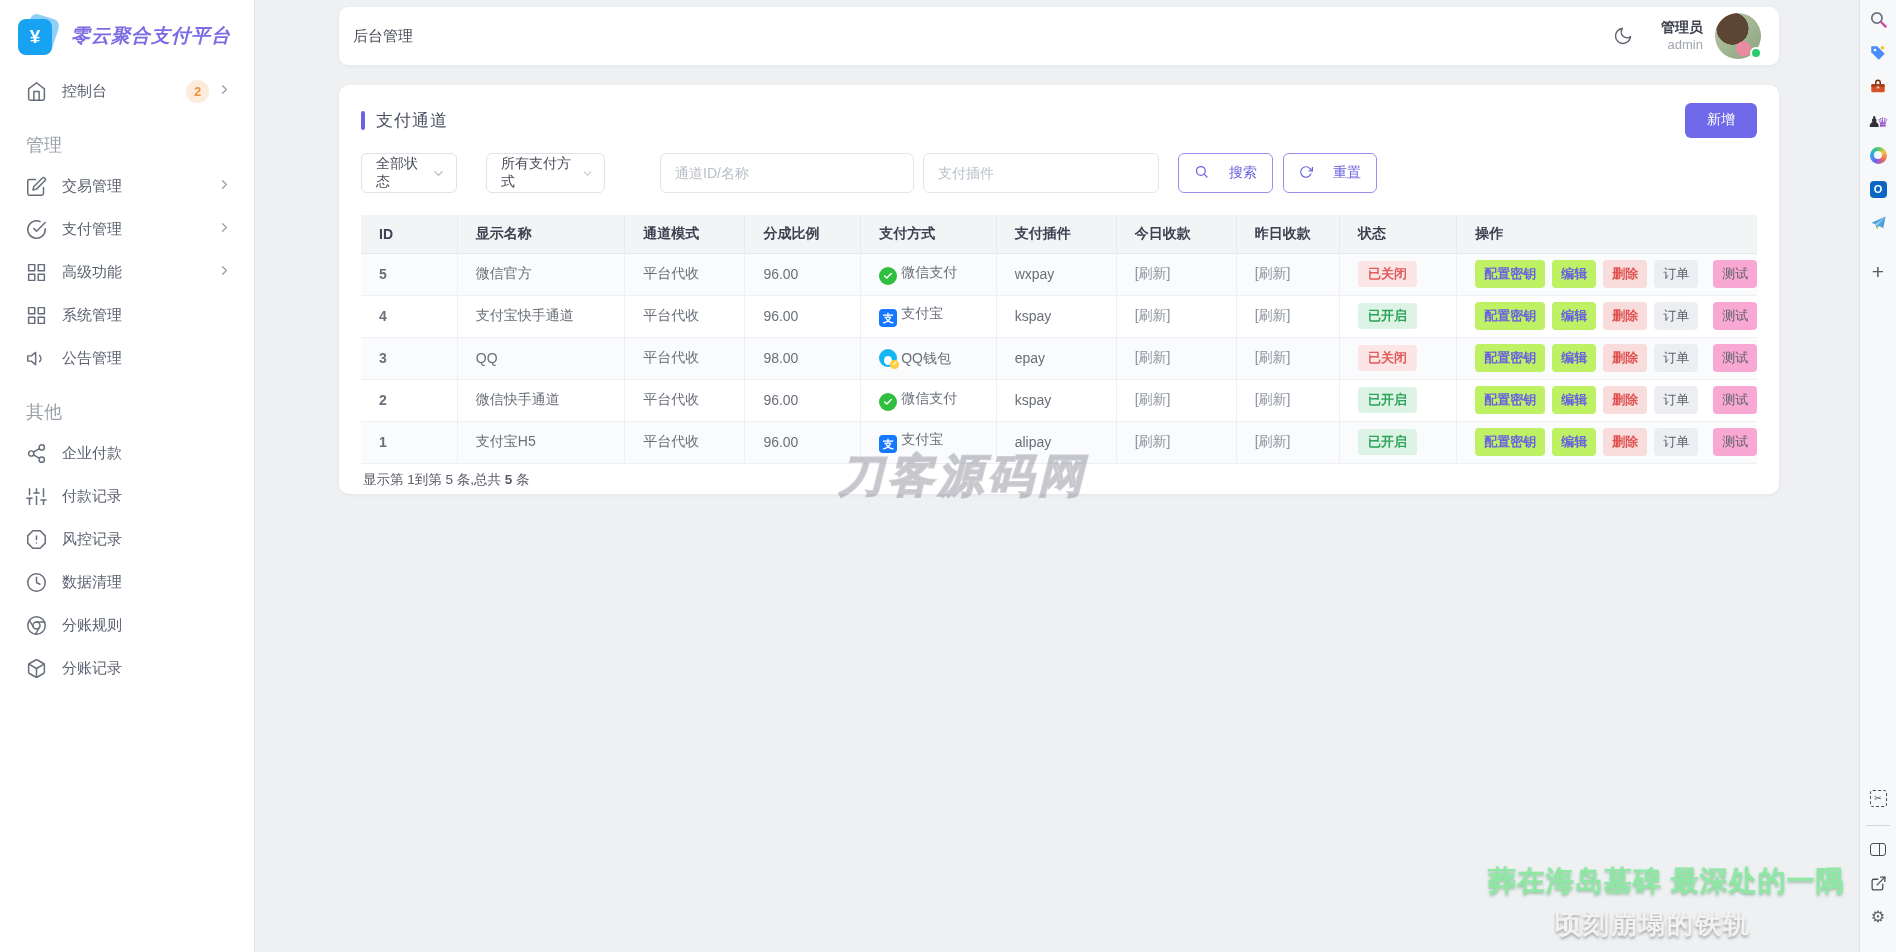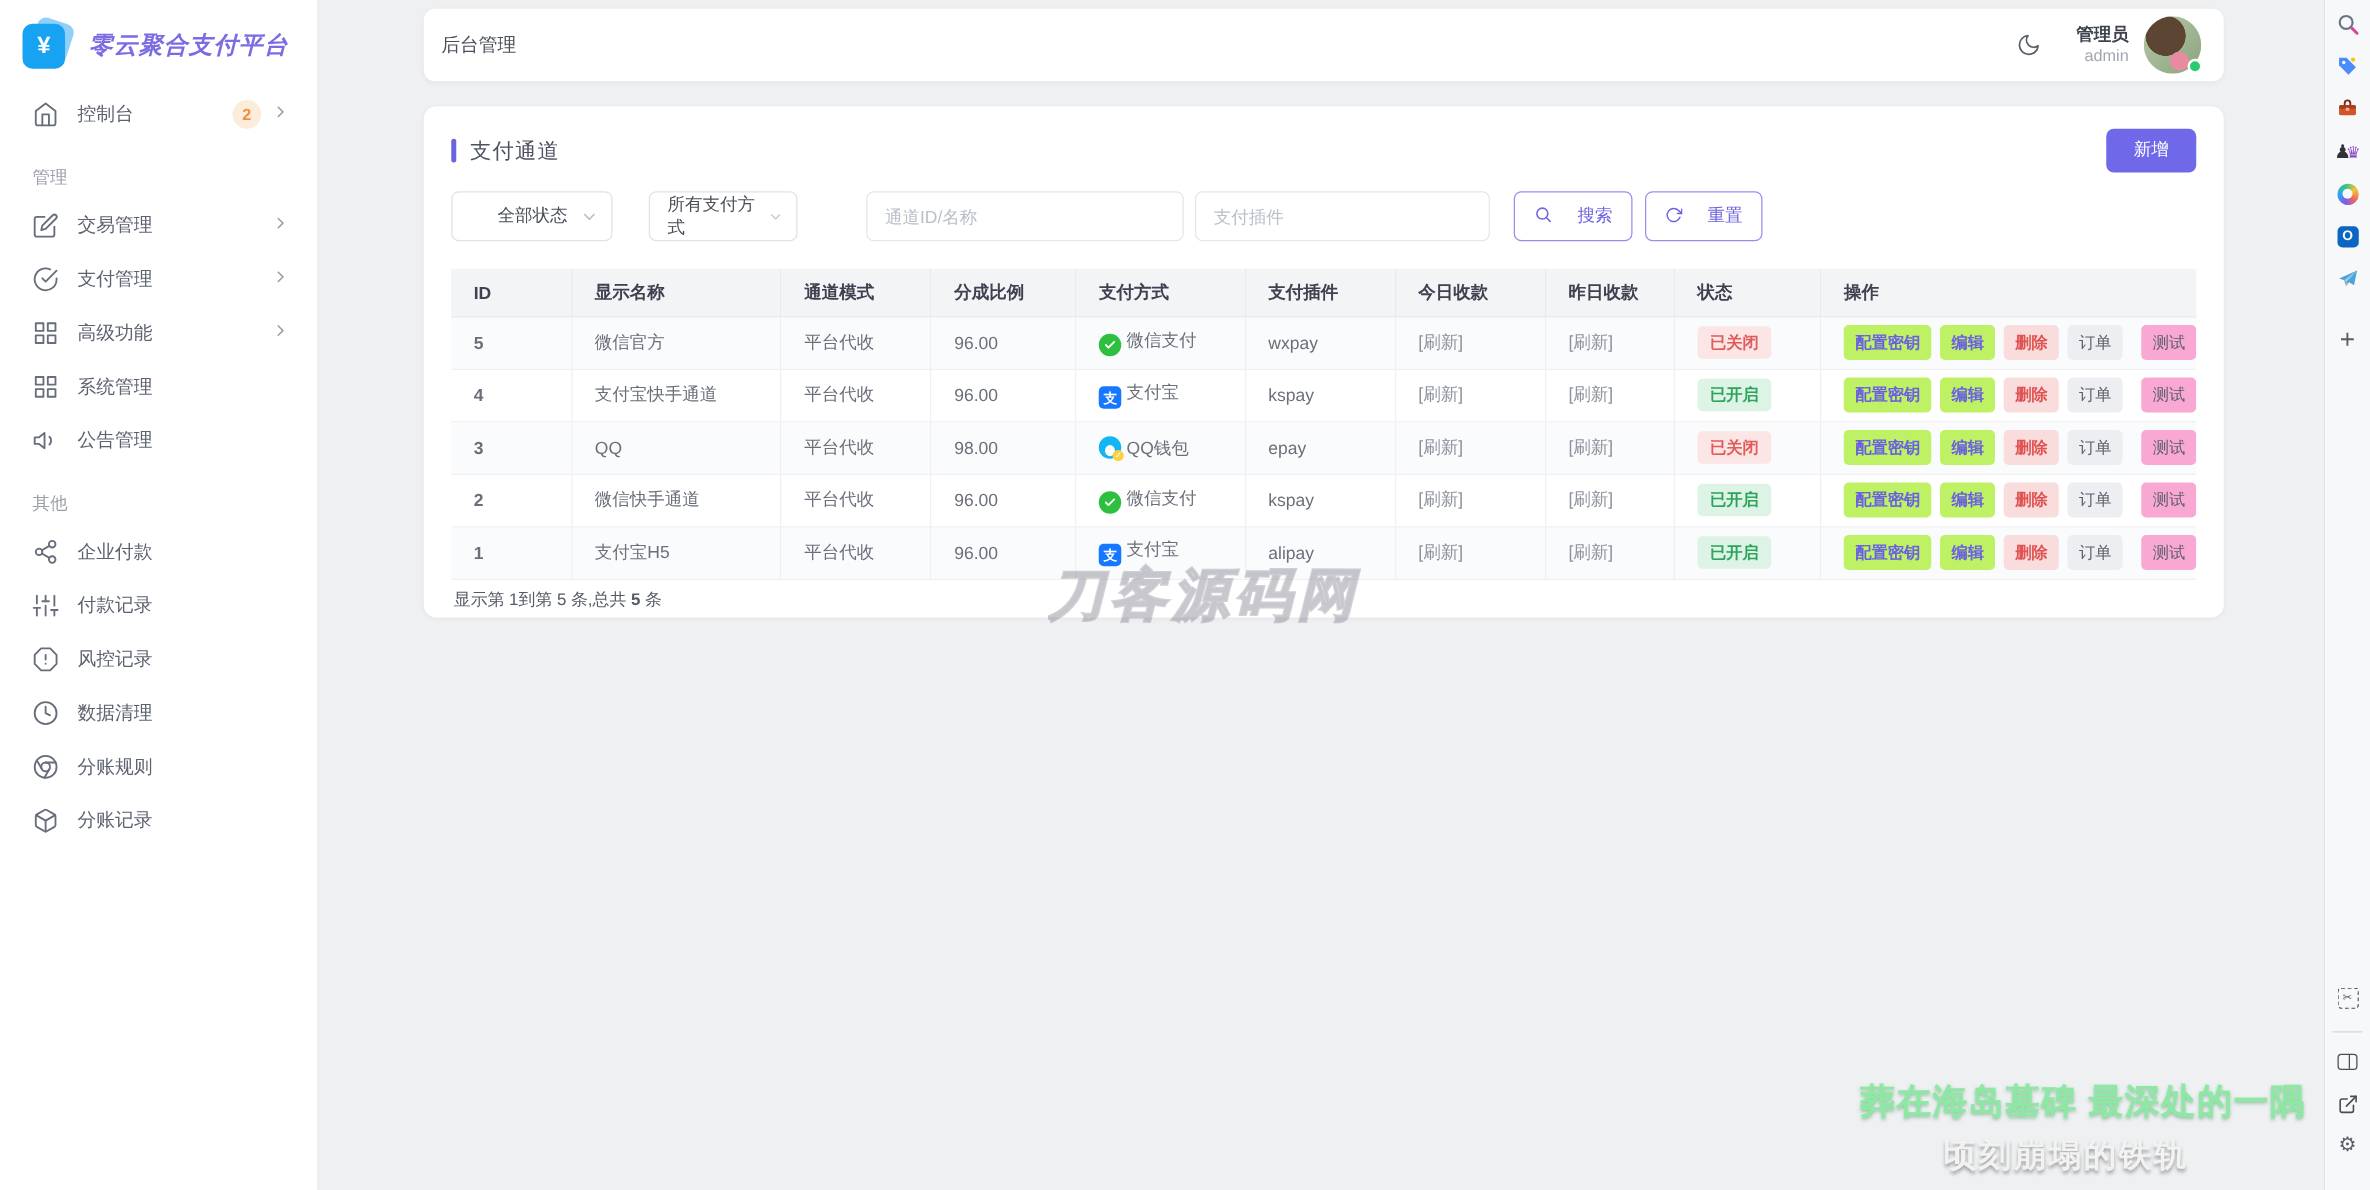--- a/index.html
+++ b/index.html
@@ -6,21 +6,21 @@
   html,body { width:1896px; height:952px; overflow:hidden; }
   body { font-family:"Liberation Sans","DejaVu Sans",sans-serif; background:#eef0f2; position:relative; color:#4a4e58; }
 
   
   .sidebar { position:absolute; left:0; top:0; width:255px; height:952px; background:#fff; border-right:1px solid #e5e6ea; z-index:3; }
   .logo-row { display:flex; align-items:center; gap:13px; padding:16px 18px 14px 18px; }
   .logo-mark { position:relative; width:40px; height:40px; flex:0 0 40px; }
   .logo-mark .card-back { position:absolute; left:8px; top:0; width:30px; height:36px; background:#8fd0f8; border-radius:7px; transform:rotate(18deg); }
   .logo-mark .card-front { position:absolute; left:0; top:3px; width:34px; height:36px; background:#18a2f2; border-radius:8px; display:flex; align-items:center; justify-content:center; color:#fff; font-weight:bold; font-size:19px; }
   .logo-title { font-family:"Liberation Serif","DejaVu Serif",serif; font-style:italic; font-weight:700; font-size:19px; color:#7b6ce4; letter-spacing:1px; white-space:nowrap; }
-  .section-label { padding:20px 26px 8px 26px; font-size:14px; color:#9aa0aa; }
+  .section-label { padding:20px 26px 8px 26px; font-size:18px; color:#9aa0aa; }
   .nav-item { display:flex; align-items:center; height:43px; padding:0 22px 0 26px; cursor:pointer; }
   .nav-item .nico { width:21px; height:21px; margin-right:15px; display:flex; align-items:center; justify-content:center; }
   .nav-item .nico svg { width:21px; height:21px; }
   .nav-item .nlabel { font-size:15px; color:#5d6270; }
   .nav-item .spacer { flex:1; }
   .nav-badge { min-width:23px; height:23px; border-radius:50%; background:#fcecdc; color:#ef903d; font-size:13px; font-weight:bold; display:flex; align-items:center; justify-content:center; margin-right:8px; }
   .nav-chev svg { width:15px; height:15px; }
 
   
   .topbar { position:absolute; left:339px; top:7px; width:1440px; height:58px; background:#fff; border-radius:9px; box-shadow:0 1px 4px rgba(40,40,60,.05); display:flex; align-items:center; justify-content:space-between; padding:0 18px 0 14px; z-index:2; }
@@ -41,21 +41,21 @@
   .panel { position:absolute; left:339px; top:85px; width:1440px; height:409px; background:#fff; border-radius:10px; box-shadow:0 1px 4px rgba(40,40,60,.05); padding:20px 22px 0 22px; z-index:2; }
   .panel-head { display:flex; align-items:center; justify-content:space-between; height:30px; }
   .panel-title-wrap { display:flex; align-items:center; }
   .accent-bar { width:4px; height:19px; background:#6c63e0; border-radius:2px; margin-right:11px; }
   .panel-title { font-size:17px; color:#4c5160; letter-spacing:1px; }
   .btn-add { background:#6f68e8; color:#fff; border:none; border-radius:6px; height:35px; padding:0 22px; font-size:14px; cursor:pointer; font-family:inherit; }
 
   .filters { display:flex; align-items:center; margin-top:18px; height:40px; }
   .select { height:40px; border:1px solid #e0e2e8; border-radius:6px; display:flex; align-items:center; padding:0 10px 0 14px; font-size:14px; color:#4a4e58; cursor:pointer; background:#fff; }
   .select .chev { margin-left:10px; display:flex; }
-  .sel-status { width:129px;justify-content:flex-end; }
+  .sel-status { width:96px;justify-content:flex-end; }
   .sel-method { width:119px; margin-left:29px; }
   .sel-method .chev { margin-left:2px; }
   .finput { height:40px; border:1px solid #e4e6ec; border-radius:6px; padding:0 14px; font-size:14px; color:#4a4e58; font-family:inherit; outline:none; }
   .finput::placeholder { color:#b9bec8; }
   .in-channel { width:254px; margin-left:55px; }
   .in-plugin { width:236px; margin-left:9px; }
   .btn-outline { height:40px; border:1px solid #978ff0; background:#fff; color:#6c63e0; border-radius:6px; font-size:14px; display:inline-flex; align-items:center; gap:20px; padding:0 15px; cursor:pointer; font-family:inherit; }
   .btn-search { margin-left:19px; }
   .btn-reset { margin-left:10px; }
 

